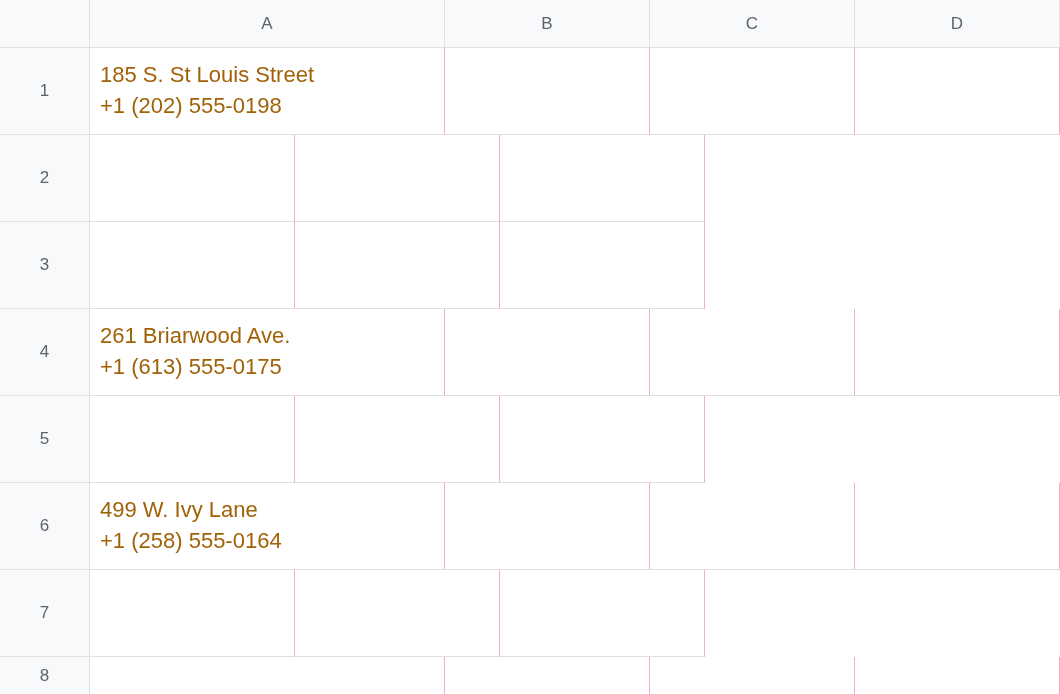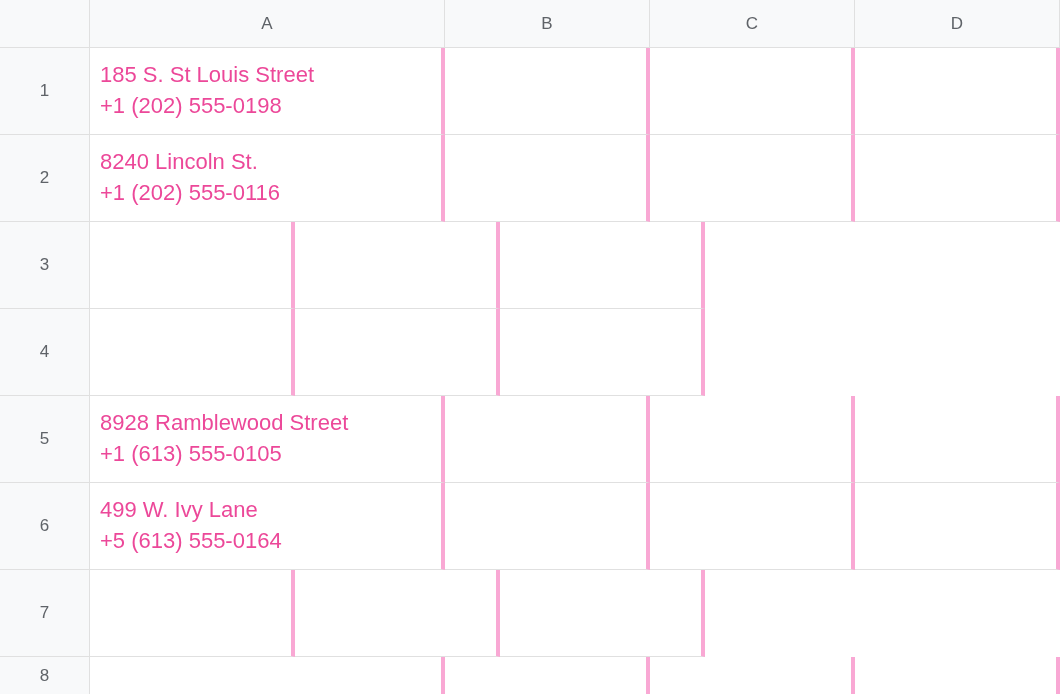--- a/index.html
+++ b/index.html
@@ -54,28 +54,28 @@
       border-right: 1px solid #e0e0e0;
       border-bottom: 1px solid #e0e0e0;
       display: flex;
       align-items: center;
       justify-content: center;
       font-size: 17px;
       color: #5f6368;
       flex-shrink: 0;
     }
     .cell {
-      border-right: 4px solid #f9a8d4;
+      border-right: 1px solid #f9a8d4;
       border-bottom: 1px solid #e0e0e0;
       padding: 8px 10px;
       display: flex;
       flex-direction: column;
       justify-content: center;
       font-size: 22px;
-      color: #ec4899;
+      color: #a16207;
       line-height: 1.4;
       flex-shrink: 0;
       background: #fff;
       white-space: pre-line;
     }
     .row-data .row-header {
       height: 87px;
     }
     .row-data .cell {
       height: 87px;
@@ -104,54 +104,52 @@
     <div class="row-header">1</div>
     <div class="cell col-a">185 S. St Louis Street
 +1 (202) 555-0198</div>
     <div class="cell col-b"></div>
     <div class="cell col-c"></div>
     <div class="cell col-d"></div>
   </div>
 
   <div class="data-row row-data">
     <div class="row-header">2</div>
-    <div class="cell col-a">8240 Lincoln St.
-+1 (202) 555-0116</div>
     <div class="cell col-b"></div>
     <div class="cell col-c"></div>
     <div class="cell col-d"></div>
   </div>
 
   <div class="data-row row-data">
     <div class="row-header">3</div>
     <div class="cell col-b"></div>
     <div class="cell col-c"></div>
     <div class="cell col-d"></div>
   </div>
 
   <div class="data-row row-data">
     <div class="row-header">4</div>
+    <div class="cell col-a">261 Briarwood Ave.
++1 (613) 555-0175</div>
     <div class="cell col-b"></div>
     <div class="cell col-c"></div>
     <div class="cell col-d"></div>
   </div>
 
   <div class="data-row row-data">
     <div class="row-header">5</div>
-    <div class="cell col-a">8928 Ramblewood Street
-+1 (613) 555-0105</div>
     <div class="cell col-b"></div>
     <div class="cell col-c"></div>
     <div class="cell col-d"></div>
   </div>
 
   <div class="data-row row-data">
     <div class="row-header">6</div>
     <div class="cell col-a">499 W. Ivy Lane
-+5 (613) 555-0164</div>
++1 (258) 555-0164</div>
     <div class="cell col-b"></div>
     <div class="cell col-c"></div>
     <div class="cell col-d"></div>
   </div>
 
   <div class="data-row row-data">
     <div class="row-header">7</div>
     <div class="cell col-b"></div>
     <div class="cell col-c"></div>
     <div class="cell col-d"></div>

